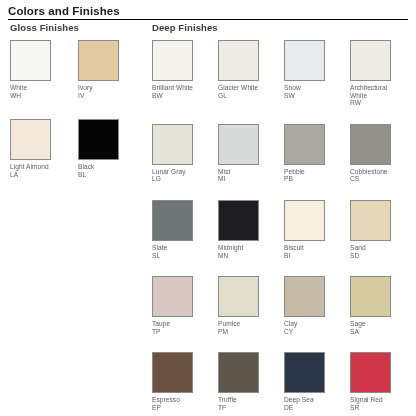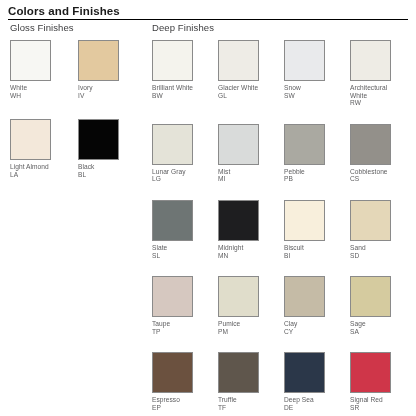--- a/index.html
+++ b/index.html
@@ -55,21 +55,21 @@
     flex-direction: row;
   }
   .column {
     position: relative;
   }
   .col-gloss { width: 148px; padding-left: 10px; box-sizing: border-box; }
   .col-satin { width: 268px; padding-left: 4px; box-sizing: border-box; }
 
   .section-title {
     font-size: 9.5px;
-    font-weight: normal;
+    font-weight: bold;
     color: #3c3c3e;
     line-height: 11px;
     margin: 0 0 7px 0;
     padding: 0;
     letter-spacing: 0.1px;
   }
 
   .swatch-grid {
     display: flex;
     flex-wrap: wrap;

